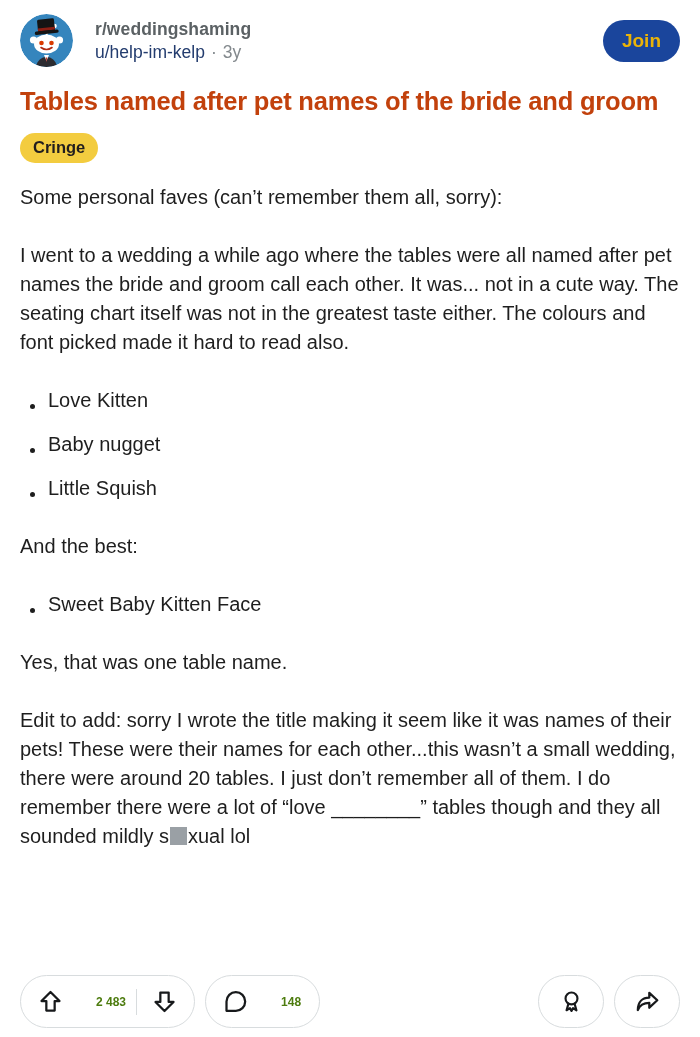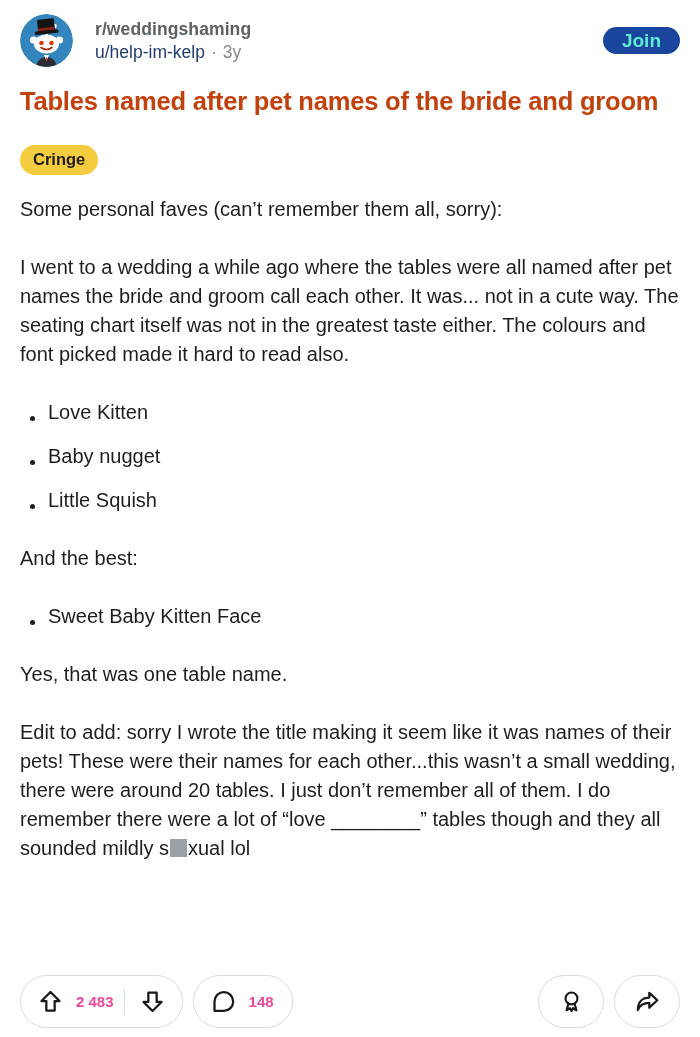--- a/index.html
+++ b/index.html
@@ -24,36 +24,36 @@
   }
   .header-names { margin-left: 22px; flex: 1 1 auto; min-width: 0; }
   .subreddit {
     font-size: 17.5px; font-weight: 700; color: #5b6164;
     line-height: 23px; letter-spacing: .1px;
   }
   .author-line { font-size: 17.5px; line-height: 23px; display: flex; align-items: center; gap: 6px; }
   .author-link { color: var(--link_blue); text-decoration: none; font-weight: 400; }
   .meta-sep, .post-age { color: #83898d; }
   .join-btn {
-    background: var(--join_bg); color: #5eead4;
+    background: var(--join_bg); color: #eab308;
     border: none; border-radius: 21px;
     font-family: inherit; font-size: 19px; font-weight: 600;
-    padding: 0 19px; height: 27px; cursor: pointer;
+    padding: 0 19px; height: 42px; cursor: pointer;
   }
   
   .post-title {
     margin-top: 17px;
     font-size: 25.5px; font-weight: 700; color: #c2410c;
     line-height: 34px; letter-spacing: -.2px;
   }
   .flair-row { margin-top: 15px; }
   .flair {
     display: inline-block; background: var(--flair_bg); color: #211d1e;
     font-size: 16.5px; font-weight: 700;
-    padding: 5px 13px 6px; border-radius: 16px; cursor: pointer; margin-top: 12px;
+    padding: 5px 13px 6px; border-radius: 16px; cursor: pointer;
   }
   
   .body-text { margin-top: 20px; font-size: 20px; line-height: 29px; color: #1e1e1e; }
   .body-text p { margin: 0 0 29px 0; }
   .bullet-list { list-style: none; margin: 0 0 29px 0; }
   .bullet-item { display: flex; align-items: center; margin-bottom: 15px; }
   .bullet-item:last-child { margin-bottom: 0; }
   .bullet-dot {
     width: 5px; height: 5px; border-radius: 50%; background: #1e1e1e;
     flex: 0 0 auto; margin: 12px 13px 0 10px;
@@ -71,21 +71,21 @@
   .pill {
     display: flex; align-items: center;
     border: 1px solid #d8dcde; border-radius: 27px;
     height: 53px; padding: 0 8px; background: #fff;
   }
   .pill-btn {
     background: none; border: none; cursor: pointer;
     display: flex; align-items: center; justify-content: center;
     padding: 0 8px; height: 100%;
   }
-  .pill-count { font-size: 15px; font-weight: 600; color: #ec4899; white-space: nowrap; padding: 0 4px; }
+  .pill-count { font-size: 12px; font-weight: 600; color: #4d7c0f; white-space: nowrap; padding: 0 4px; margin-left: 20px; }
   .pill-divider { width: 1px; height: 26px; background: #d8dcde; margin: 0 6px; }
   .circle-btn {
     width: 66px; height: 53px; border: 1px solid #d8dcde; border-radius: 27px;
     background: #fff; cursor: pointer;
     display: flex; align-items: center; justify-content: center;
   }
   .spacer { flex: 1 1 auto; }
   .icon-svg { display: block; }
 </style>
 </head>

